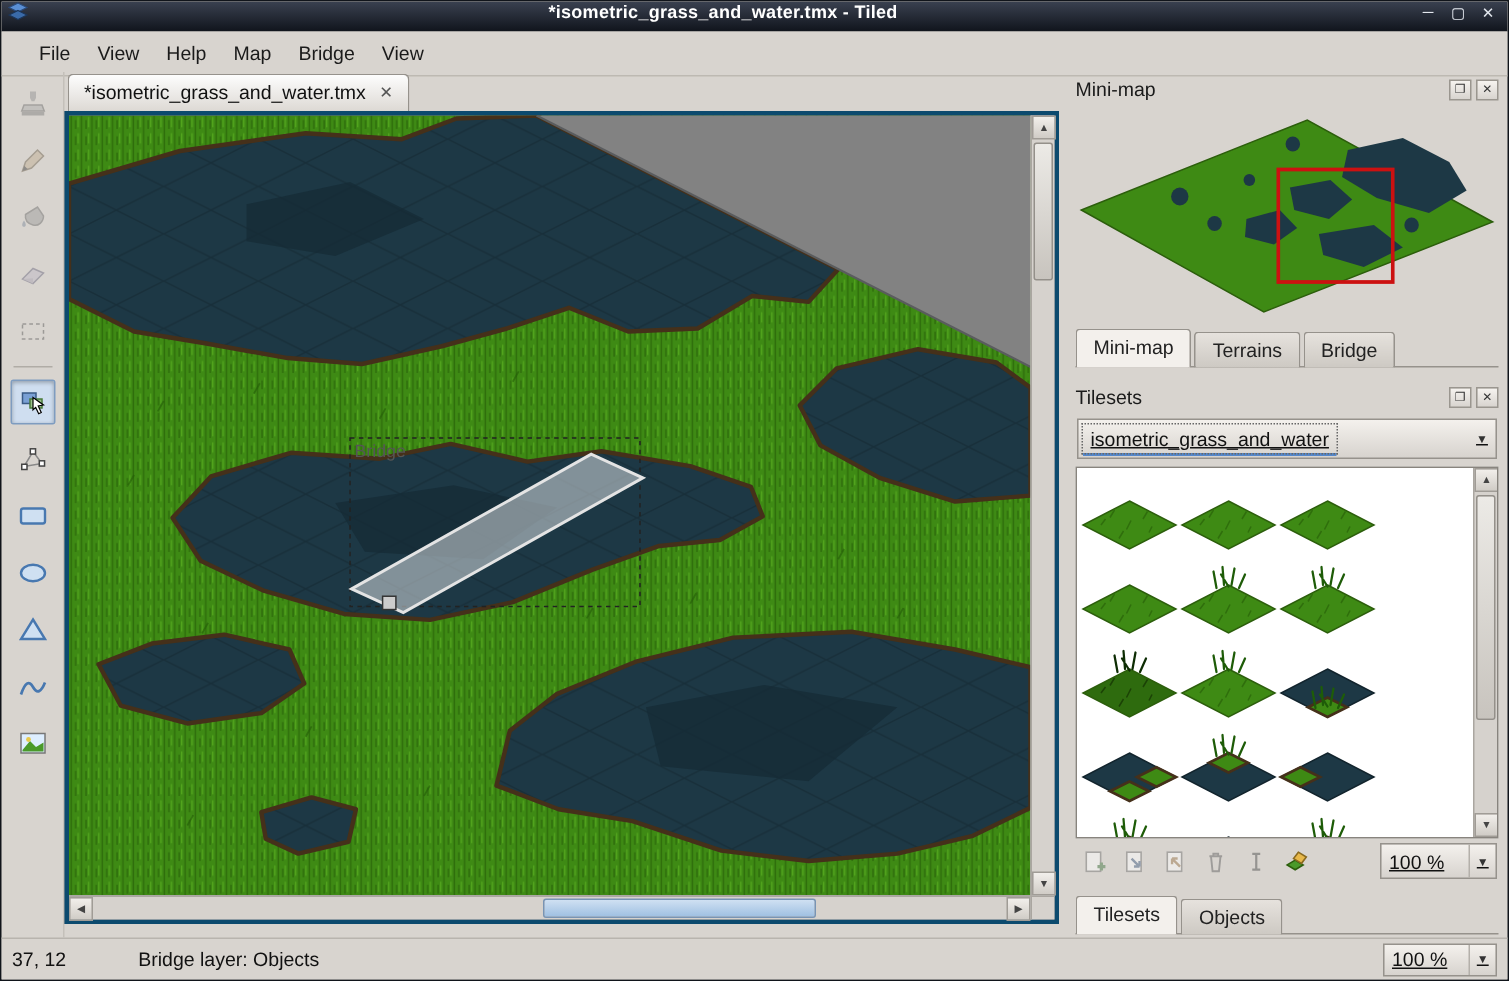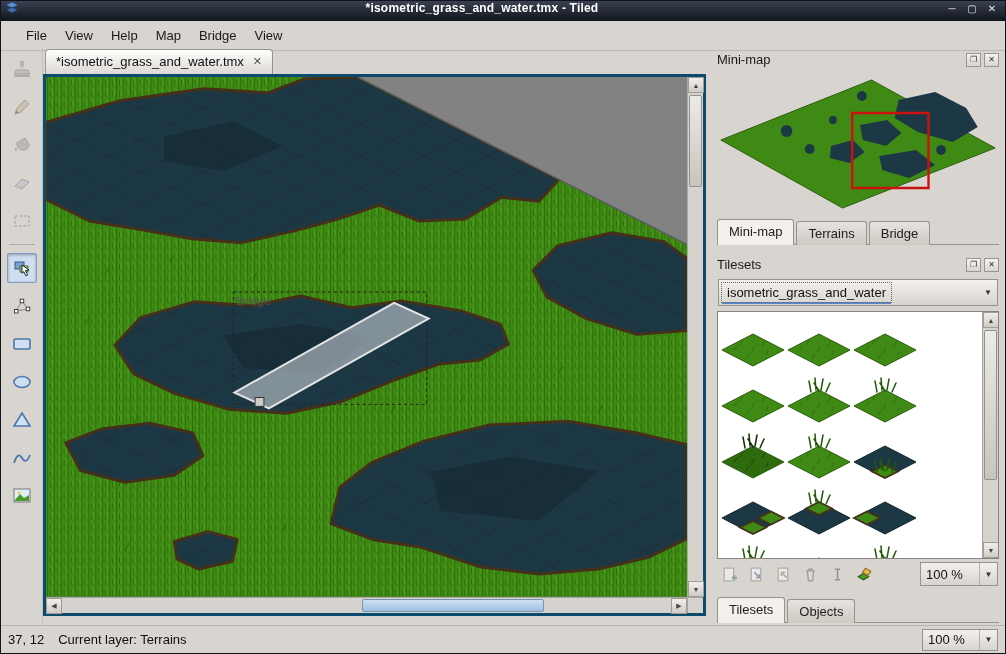--- a/index.html
+++ b/index.html
@@ -50,40 +50,40 @@
   .rightcol{width:296px;display:flex;flex-direction:column;padding:1px 6px 0 8px;}
   .dock-header{height:21px;display:flex;align-items:center;font-size:13px;color:#1a1a1a;}
   .dock-header .spacer{flex:1;}
   .dock-btn{width:15px;height:14px;border:1px solid #9a968f;background:linear-gradient(#f6f3ef,#d8d4cf);display:flex;align-items:center;justify-content:center;font-size:8px;color:#333;margin-left:3px;}
   .minimap-body{height:146px;position:relative;}
   #minimap-svg{width:100%;height:100%;display:block;}
   .panel-tabs{display:flex;align-items:flex-end;height:27px;border-bottom:1px solid #96928c;margin-top:2px;}
   .ptab{padding:4px 11px 4px;font-size:13px;border:1px solid #96928c;border-bottom:none;background:linear-gradient(#e6e2dd,#cdc9c3);border-radius:3px 3px 0 0;margin-right:2px;position:relative;top:1px;color:#222;}
   .ptab.selected{background:#f3f0ec;padding-bottom:6px;}
   .tilesets-header{margin-top:9px;}
-  .combo{height:27px;border:1px solid #96928c;background:linear-gradient(#f4f1ed,#d7d3ce);display:flex;align-items:center;font-size:13px;color:#111;}
+  .combo{height:27px;border:1px solid #96928c;background:linear-gradient(#f4f1ed,#d7d3ce);display:flex;align-items:center;font-size:13px;color:#111;text-decoration:underline;}
   .tileset-combo{margin:4px 1px 5px;}
   .combo-label{flex:1;padding:2px 5px;white-space:nowrap;overflow:hidden;}
   .tileset-combo .combo-label{flex:0 1 auto;margin:2px 2px 2px 3px;outline:1px dotted #666;box-shadow:0 2px 0 #5588cc;}
   .combo .grow{flex:1;}
   .chev{width:18px;align-self:stretch;display:flex;align-items:center;justify-content:center;color:#333;font-size:8px;border-left:1px solid #b4b0aa;}
   .palette-frame{height:248px;border:1px solid #88847e;background:#ffffff;display:flex;overflow:hidden;}
   #palette-grid{flex:1;display:flex;flex-wrap:wrap;align-content:flex-start;padding:6px 0 0 2px;overflow:hidden;}
   .tile-cell{width:66px;height:54px;margin-bottom:2px;}
   .tile-svg{width:100%;height:100%;display:block;}
   .pal-sb{width:16px;flex:0 0 16px;border-left:1px solid #aaa6a0;display:flex;flex-direction:column;background:#d6d2cd;}
   .tileset-toolbar{height:30px;display:flex;align-items:center;gap:5px;padding:3px 1px;}
   .ts-btn{width:22px;height:22px;display:flex;align-items:center;justify-content:center;}
   .ts-btn svg{width:17px;height:17px;display:block;}
   .ts-btn.disabled{opacity:.5;filter:grayscale(50%);}
   .ts-zoom{margin-left:auto;width:78px;height:24px;}
   .bottom-tabs{display:flex;align-items:flex-end;height:27px;margin-top:7px;}
 
   
-  .statusbar{position:absolute;left:0;right:0;bottom:0;height:28px;border-top:1px solid #b8b4ae;background:#d8d4cf;display:flex;align-items:center;font-size:13px;color:#111;padding:0 7px;}
+  .statusbar{position:absolute;left:0;right:0;bottom:0;height:28px;border-top:1px solid #b8b4ae;background:#d8d4cf;display:flex;align-items:center;font-size:13px;color:#111;padding:0 7px;gap:34px;}
   .status-coords{margin-right:14px;}
   .status-zoom{margin-left:auto;width:76px;height:22px;}
 </style>
 </head>
 <body>
 
 <div class="window">
 
   <div class="titlebar">
     <svg class="app-icon" viewBox="0 0 14 14">
@@ -451,20 +451,20 @@
       <div class="panel-tabs bottom-tabs">
         <div class="ptab selected">Tilesets</div>
         <div class="ptab">Objects</div>
       </div>
 
     </div>
   </div>
 
   <div class="statusbar">
     <span class="status-coords">37, 12</span>
-    <span>Current layer: Terrains</span>
+    <span>Bridge layer: Objects</span>
     <div class="combo status-zoom">
       <span class="combo-label">100 %</span>
       <span class="chev">▼</span>
     </div>
   </div>
 
 </div>
 
 </body></html>

